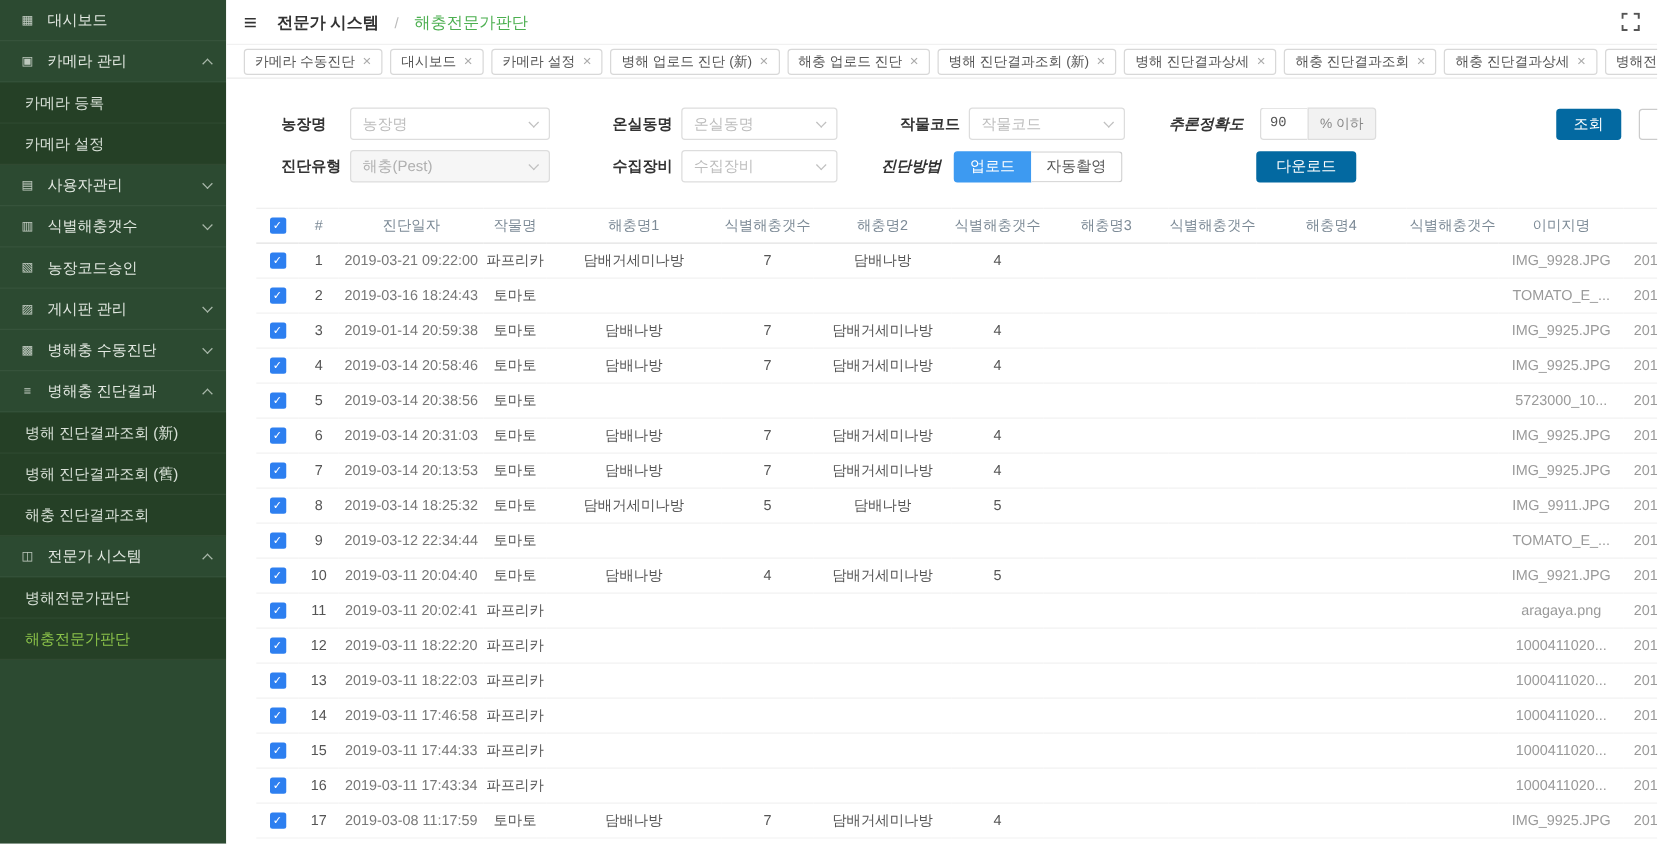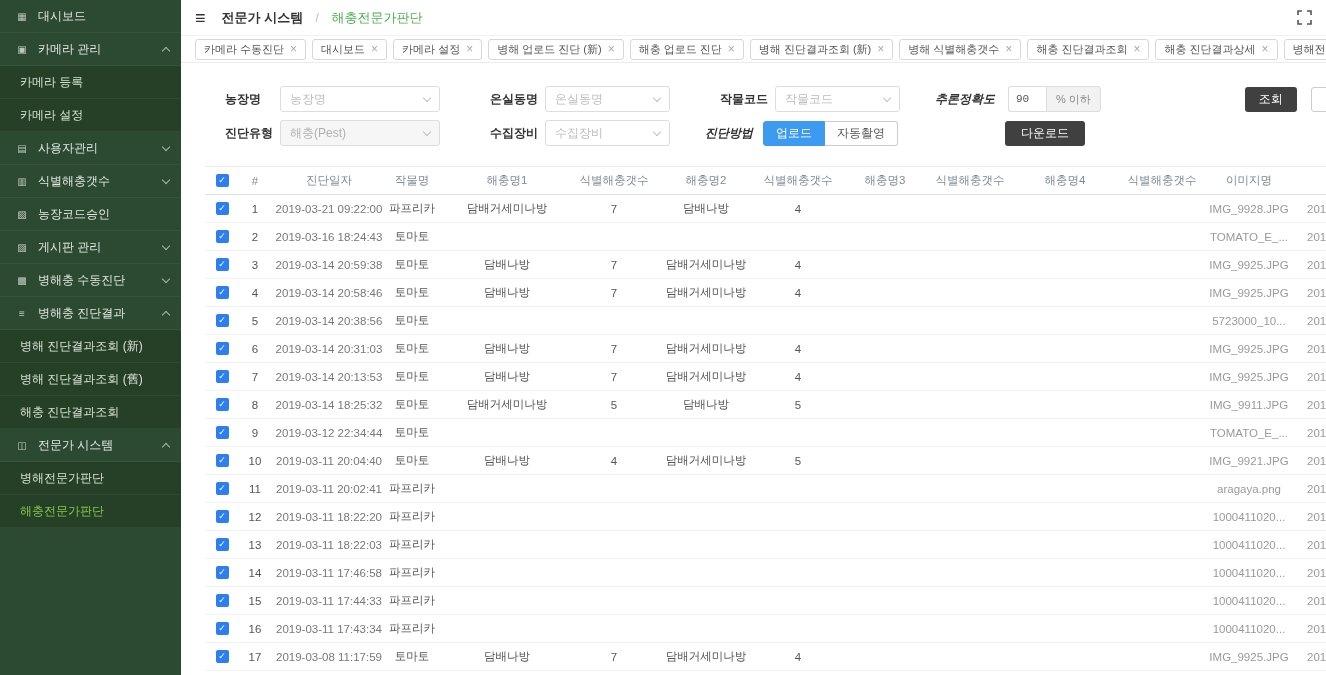--- a/index.html
+++ b/index.html
@@ -54,21 +54,21 @@
     transform:rotate(45deg); margin-top:-3px; flex-shrink:0; }
   .w160 { width:160px; } .w125 { width:125px; }
   .ml50 { margin-left:50px; } .ml35 { margin-left:35px;font-style:italic; }
   .acc-input { width:38px; height:26px; border:1px solid #ddd; border-right:none;
     border-radius:3px 0 0 3px; font-size:11px; color:#555; padding:0 7px;
     font-family:Liberation Mono, monospace; }
   .acc-addon { height:26px; line-height:24px; background:#f2f2f2; border:1px solid #ddd;
     border-radius:0 3px 3px 0; font-size:11px; color:#888; padding:0 9px; flex-shrink:0; }
   .btn { height:25px; border:none; border-radius:3px; font-size:12px; cursor:pointer;
     font-family:"Liberation Sans","DejaVu Sans",sans-serif; flex-shrink:0; }
-  .btn-blue { background:#404040; color:#fff; padding:0 14px; }
+  .btn-blue { background:#0369a1; color:#fff; padding:0 14px; }
   .btn-white { background:#fff; color:#555; border:1px solid #ccc; padding:0 14px; }
   .btn-search { margin-left:144px; }
   .btn-close { margin-left:14px; }
   .btn-download { margin-left:107px; padding:0 16px; }
   .toggle-group { display:flex; flex-shrink:0; }
   .tg-btn { height:25px; font-size:12px; padding:0 12px; cursor:pointer;
     font-family:"Liberation Sans","DejaVu Sans",sans-serif; }
   .tg-btn.on { background:#3d9af1; color:#fff; border:1px solid #3d9af1; border-radius:3px 0 0 3px; }
   .tg-btn.off { background:#fff; color:#555; border:1px solid #ccc; border-left:none; border-radius:0 3px 3px 0; }
 
@@ -196,21 +196,21 @@
         </div>
         <div class="tab">
           <span>해충 업로드 진단</span>
           <span class="tab-close">×</span>
         </div>
         <div class="tab">
           <span>병해 진단결과조회 (新)</span>
           <span class="tab-close">×</span>
         </div>
         <div class="tab">
-          <span>병해 식별해충갯수</span>
+          <span>병해 진단결과상세</span>
           <span class="tab-close">×</span>
         </div>
         <div class="tab">
           <span>해충 진단결과조회</span>
           <span class="tab-close">×</span>
         </div>
         <div class="tab">
           <span>해충 진단결과상세</span>
           <span class="tab-close">×</span>
         </div>
@@ -327,21 +327,21 @@
               <td></td>
               <td></td>
               <td></td>
               <td></td>
               <td class="c-img">TOMATO_E_...</td>
               <td class="c-last">2019</td>
             </tr>
             <tr>
               <td><span class="checkbox">✓</span></td>
               <td>3</td>
-              <td class="c-date">2019-03-14 20:59:38</td>
+              <td class="c-date">2019-01-14 20:59:38</td>
               <td>토마토</td>
               <td>담배나방</td>
               <td>7</td>
               <td>담배거세미나방</td>
               <td>4</td>
               <td></td>
               <td></td>
               <td></td>
               <td></td>
               <td class="c-img">IMG_9925.JPG</td>

